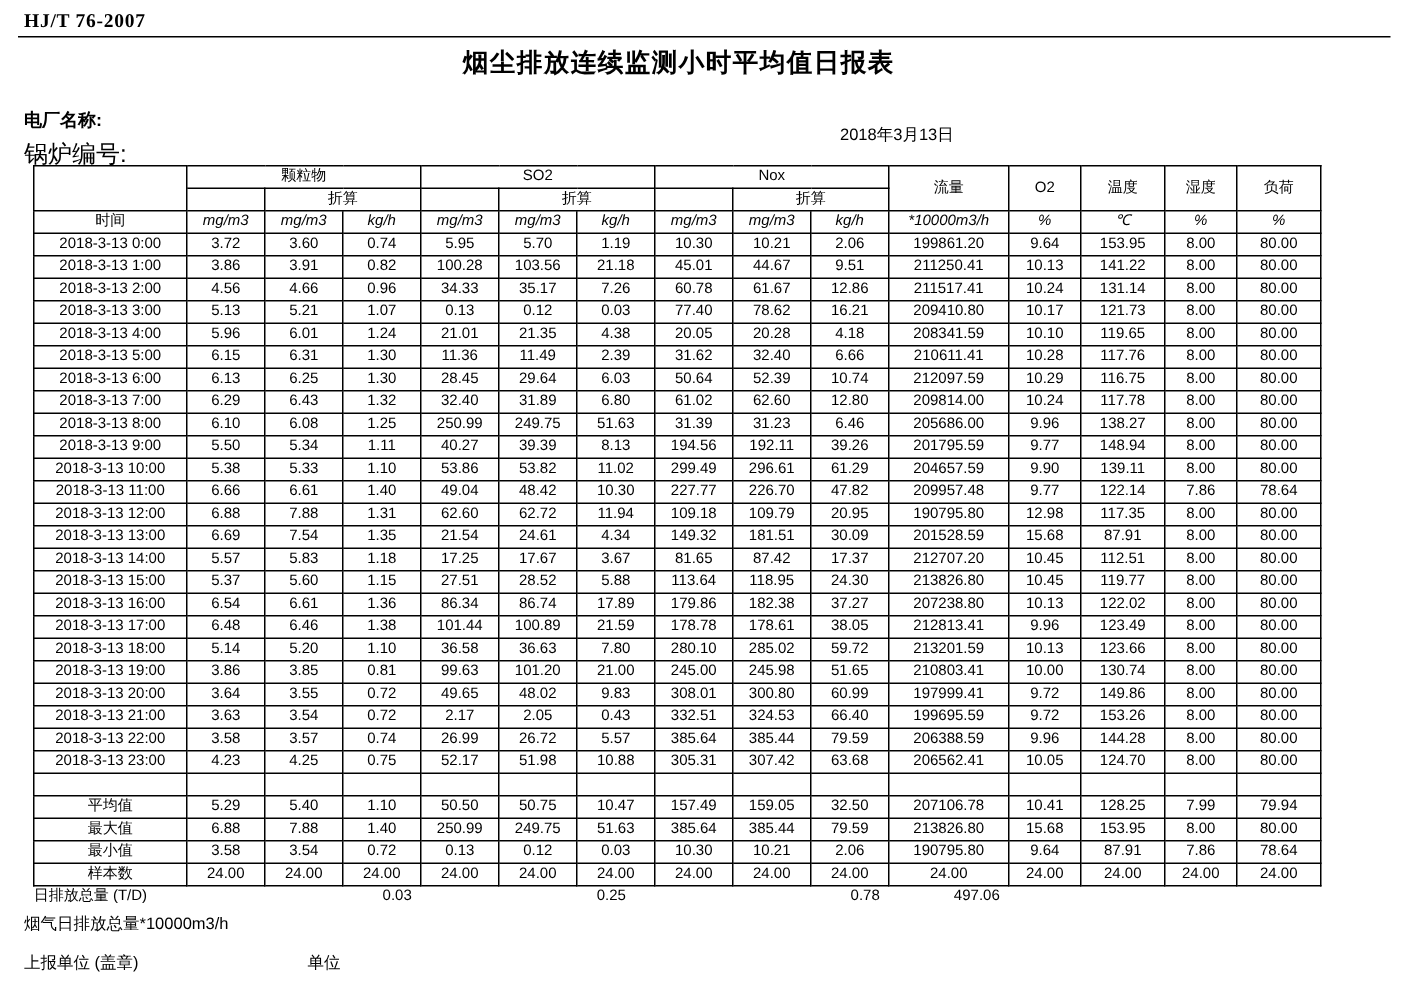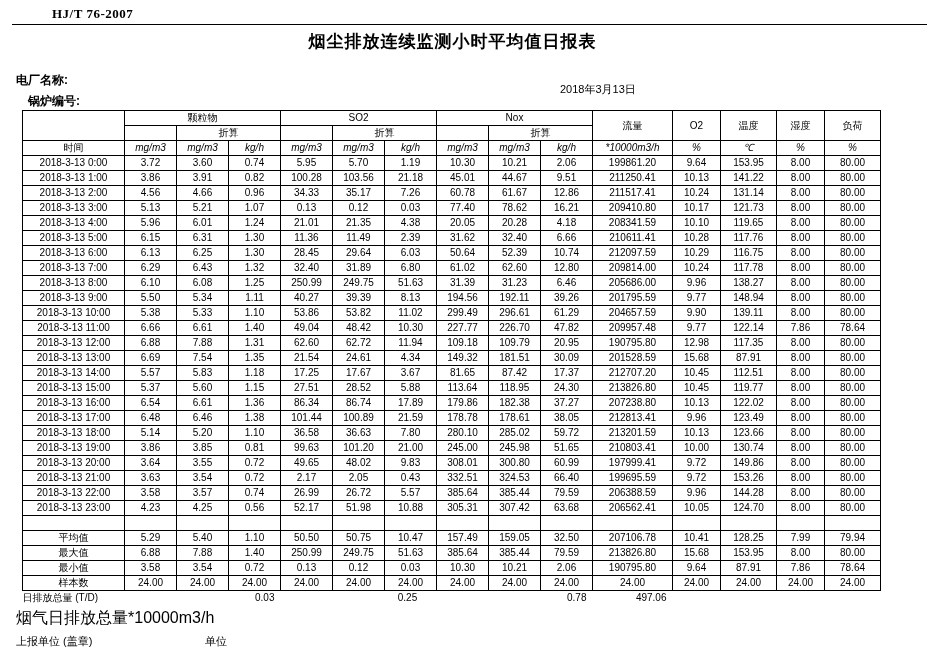--- a/index.html
+++ b/index.html
@@ -10,40 +10,39 @@
     font-size:11px;
     color:#000;
     position:relative;
     overflow:hidden;
   }
   .std-code{
     position:absolute;left:16px;top:6px;
     font-family:"Liberation Serif", serif;
     font-weight:bold;font-size:13px;
     letter-spacing:0.5px;
-    margin-left:36px;
   }
   .hr-top{
     position:absolute;left:12px;top:24px;width:915px;height:0;
     border-top:1px solid #000;
   }
   .doc-title{
     position:absolute;left:0;top:30px;width:905px;
     text-align:center;
     font-family:"Liberation Serif", serif;
     font-weight:bold;font-size:17px;
     letter-spacing:1px;
   }
   .label-plant{
     position:absolute;left:16px;top:72px;
     font-weight:bold;font-size:12px;
   }
   .label-boiler{
-    position:absolute;left:28px;top:93px;
-    font-weight:bold;font-size:12px;
+    position:absolute;left:16px;top:93px;
+    font-weight:normal;font-size:16px;
   }
   .report-date{
     position:absolute;left:560px;top:82px;
     font-size:11px;
   }
   table.main{
     position:absolute;left:22px;top:110px;
     border-collapse:collapse;
     table-layout:fixed;
   }
@@ -61,21 +60,21 @@
   .hdr-group{background:#ffffff;font-size:11px;}
   .hdr-sub{background:#ffffff;font-size:11px;}
   .hdr-unit{background:#e9f5ea;font-size:10px;font-style:italic;}
   .time-hdr{background:#d9ead3;font-size:11px;}
   td.time-cell{text-align:center;padding-right:2px;}
   td.num{text-align:right;padding-right:6px;}
   td.sum-label{text-align:center;margin-top:20px;}
   .blank-row td{height:13px;border-left:1px solid #000;border-right:1px solid #000;}
   .no-border{border:none !important;}
   .footer1{
-    position:absolute;left:16px;top:608px;font-size:16px;
+    position:absolute;left:16px;top:608px;font-size:11px;
   }
   .footer2{
     position:absolute;left:16px;top:634px;font-size:11px;
   }
   .footer3{
     position:absolute;left:205px;top:634px;font-size:11px;
   }
 </style>
 </head>
 <body>
@@ -532,21 +531,21 @@
         <td class="num">206388.59</td>
         <td class="num">9.96</td>
         <td class="num">144.28</td>
         <td class="num">8.00</td>
         <td class="num">80.00</td>
       </tr>
       <tr>
         <td class="time-cell">2018-3-13 23:00</td>
         <td class="num">4.23</td>
         <td class="num">4.25</td>
-        <td class="num">0.56</td>
+        <td class="num">0.75</td>
         <td class="num">52.17</td>
         <td class="num">51.98</td>
         <td class="num">10.88</td>
         <td class="num">305.31</td>
         <td class="num">307.42</td>
         <td class="num">63.68</td>
         <td class="num">206562.41</td>
         <td class="num">10.05</td>
         <td class="num">124.70</td>
         <td class="num">8.00</td>

